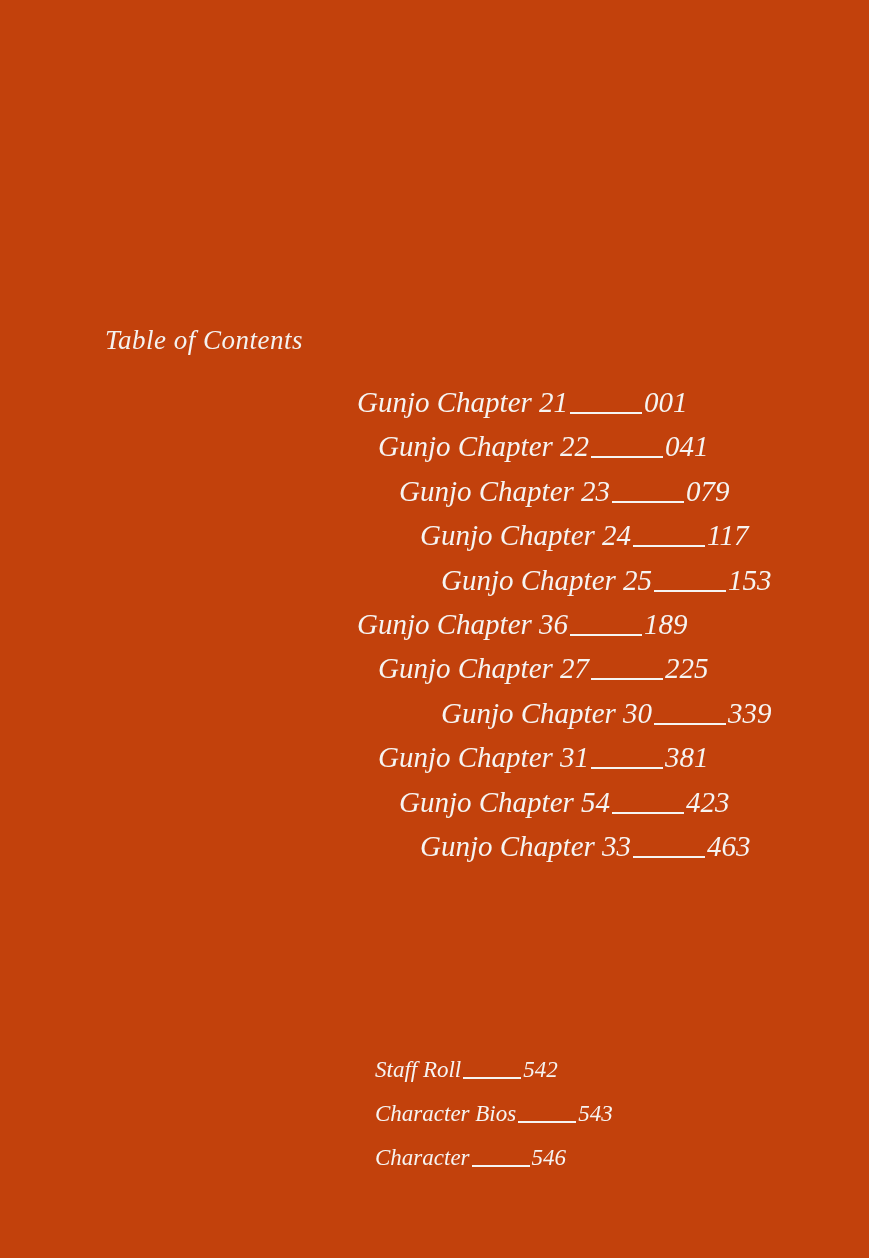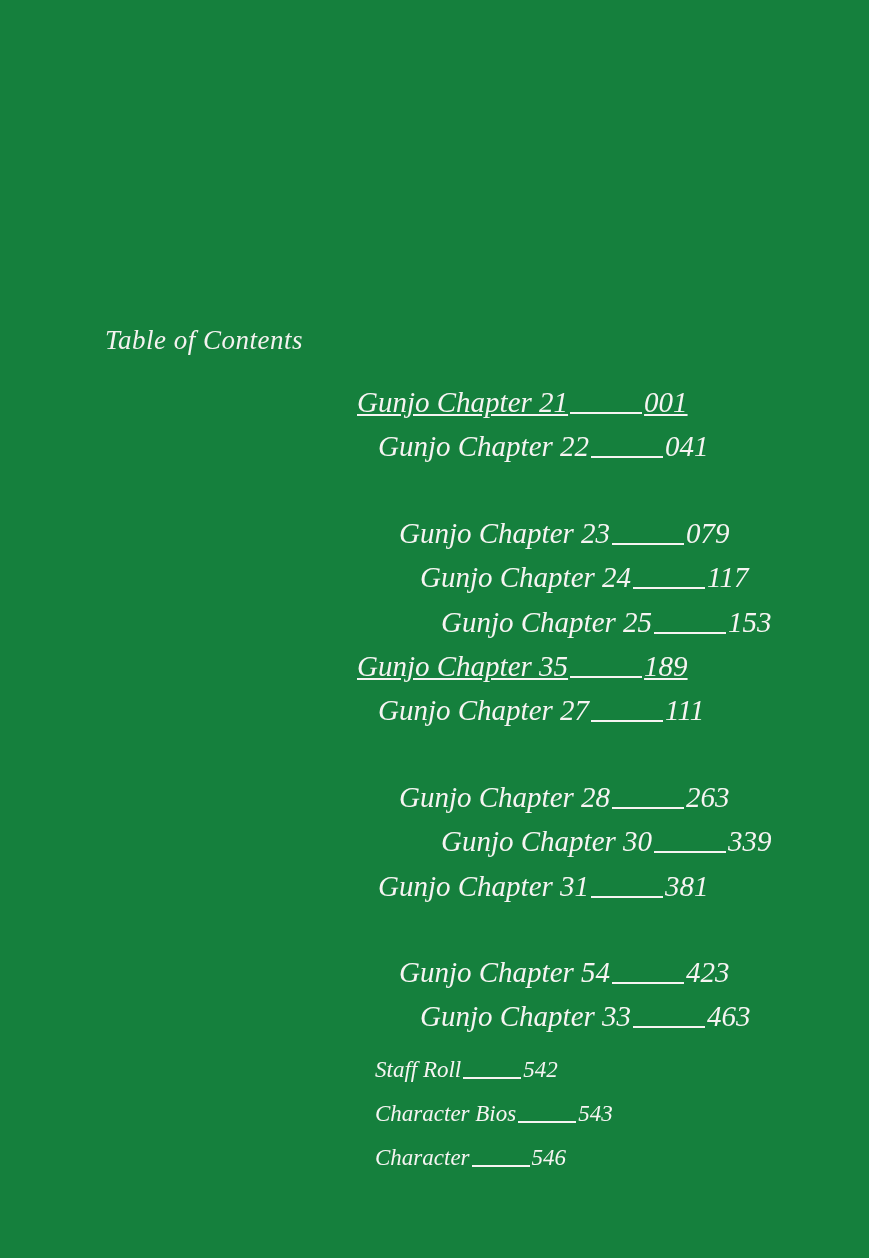--- a/index.html
+++ b/index.html
@@ -4,21 +4,21 @@
 <style>
   html, body {
     margin: 0;
     padding: 0;
     background: #000000;
   }
   .page {
     position: relative;
     width: 869px;
     height: 1258px;
-    background: #15803d;
+    background: #c2410c;
     overflow: hidden;
     font-family: "Liberation Serif", "DejaVu Serif", serif;
     color: #f2f0ee;
   }
   .toc-title {
     position: absolute;
     left: 105px;
     top: 325px;
     font-size: 27px;
     font-style: italic;
@@ -48,23 +48,23 @@
     width: 72px;
     border-bottom: 2px solid #f6f4f2;
     margin: 0 2px -2px 2px;
     vertical-align: baseline;
     height: 0.72em;
   }
   .chapter-row .page-num {
     display: inline;
   }
   
-  .ind-0 { padding-left: 357px; text-decoration: underline; }
+  .ind-0 { padding-left: 357px; }
   .ind-1 { padding-left: 378px; }
-  .ind-2 { padding-left: 399px; margin-top: 42px; }
+  .ind-2 { padding-left: 399px; }
   .ind-3 { padding-left: 420px; }
   .ind-4 { padding-left: 441px; font-style: italic; }
 
   .extras {
     position: absolute;
     left: 0;
     top: 1048px;
     width: 722px;
   }
   .extra-row {
@@ -91,23 +91,22 @@
 <div class="page">
 
   <div class="toc-title">Table of Contents</div>
 
   <div class="chapter-list">
       <div class="chapter-row ind-0"><span class="label">Gunjo Chapter 21</span><span class="rule"></span><span class="page-num">001</span></div>
       <div class="chapter-row ind-1"><span class="label">Gunjo Chapter 22</span><span class="rule"></span><span class="page-num">041</span></div>
       <div class="chapter-row ind-2"><span class="label">Gunjo Chapter 23</span><span class="rule"></span><span class="page-num">079</span></div>
       <div class="chapter-row ind-3"><span class="label">Gunjo Chapter 24</span><span class="rule"></span><span class="page-num">117</span></div>
       <div class="chapter-row ind-4"><span class="label">Gunjo Chapter 25</span><span class="rule"></span><span class="page-num">153</span></div>
-      <div class="chapter-row ind-0"><span class="label">Gunjo Chapter 35</span><span class="rule"></span><span class="page-num">189</span></div>
-      <div class="chapter-row ind-1"><span class="label">Gunjo Chapter 27</span><span class="rule"></span><span class="page-num">111</span></div>
-      <div class="chapter-row ind-2"><span class="label">Gunjo Chapter 28</span><span class="rule"></span><span class="page-num">263</span></div>
+      <div class="chapter-row ind-0"><span class="label">Gunjo Chapter 36</span><span class="rule"></span><span class="page-num">189</span></div>
+      <div class="chapter-row ind-1"><span class="label">Gunjo Chapter 27</span><span class="rule"></span><span class="page-num">225</span></div>
       <div class="chapter-row ind-4"><span class="label">Gunjo Chapter 30</span><span class="rule"></span><span class="page-num">339</span></div>
       <div class="chapter-row ind-1"><span class="label">Gunjo Chapter 31</span><span class="rule"></span><span class="page-num">381</span></div>
       <div class="chapter-row ind-2"><span class="label">Gunjo Chapter 54</span><span class="rule"></span><span class="page-num">423</span></div>
       <div class="chapter-row ind-3"><span class="label">Gunjo Chapter 33</span><span class="rule"></span><span class="page-num">463</span></div>
     </div>
 
   <div class="extras">
       <div class="extra-row"><span class="label">Staff Roll</span><span class="rule"></span><span class="page-num">542</span></div>
       <div class="extra-row"><span class="label">Character Bios</span><span class="rule"></span><span class="page-num">543</span></div>
       <div class="extra-row"><span class="label">Character</span><span class="rule"></span><span class="page-num">546</span></div>

